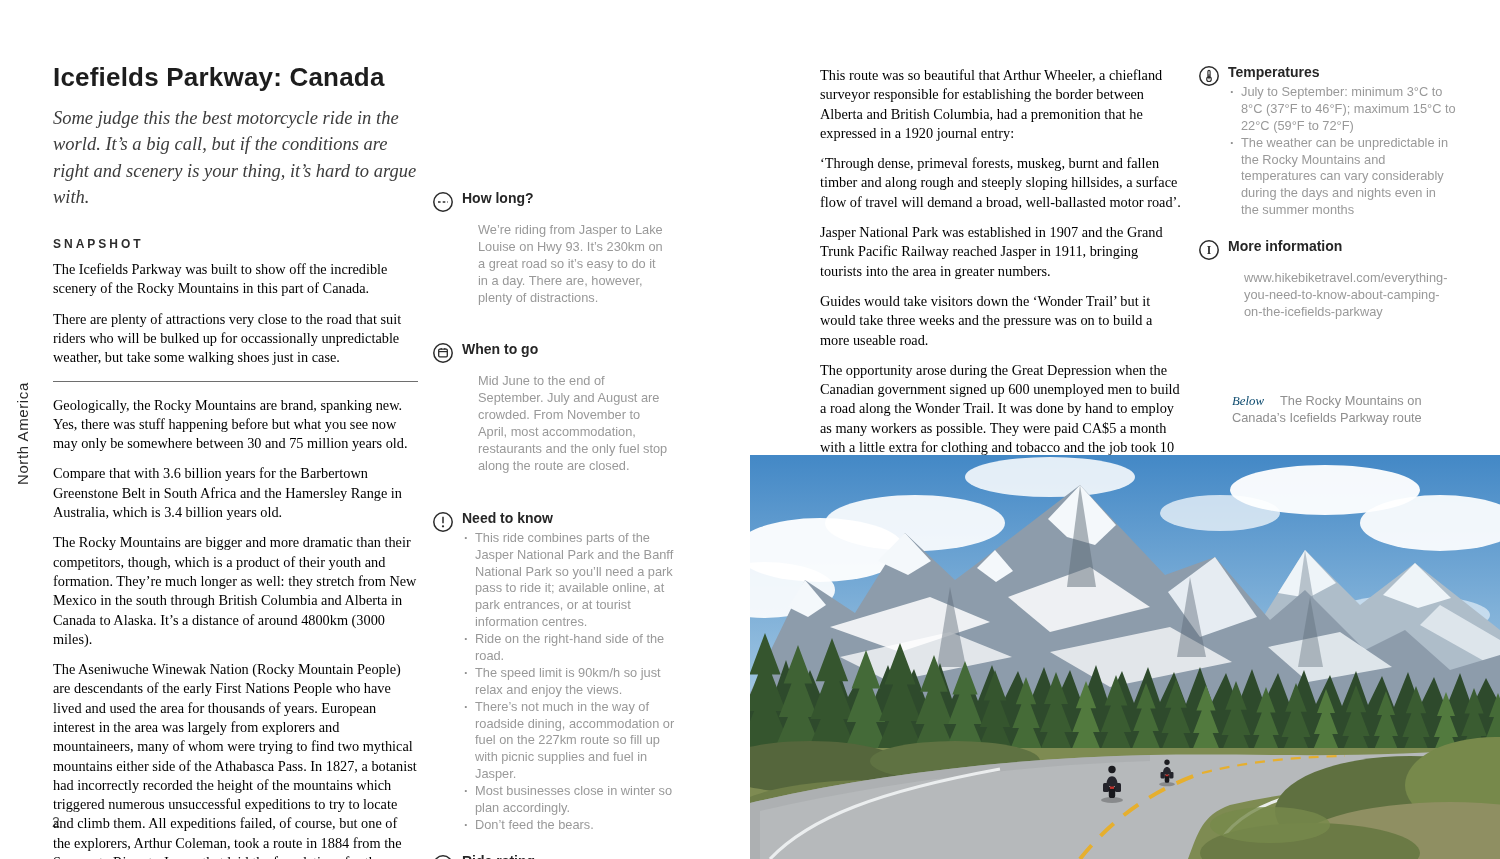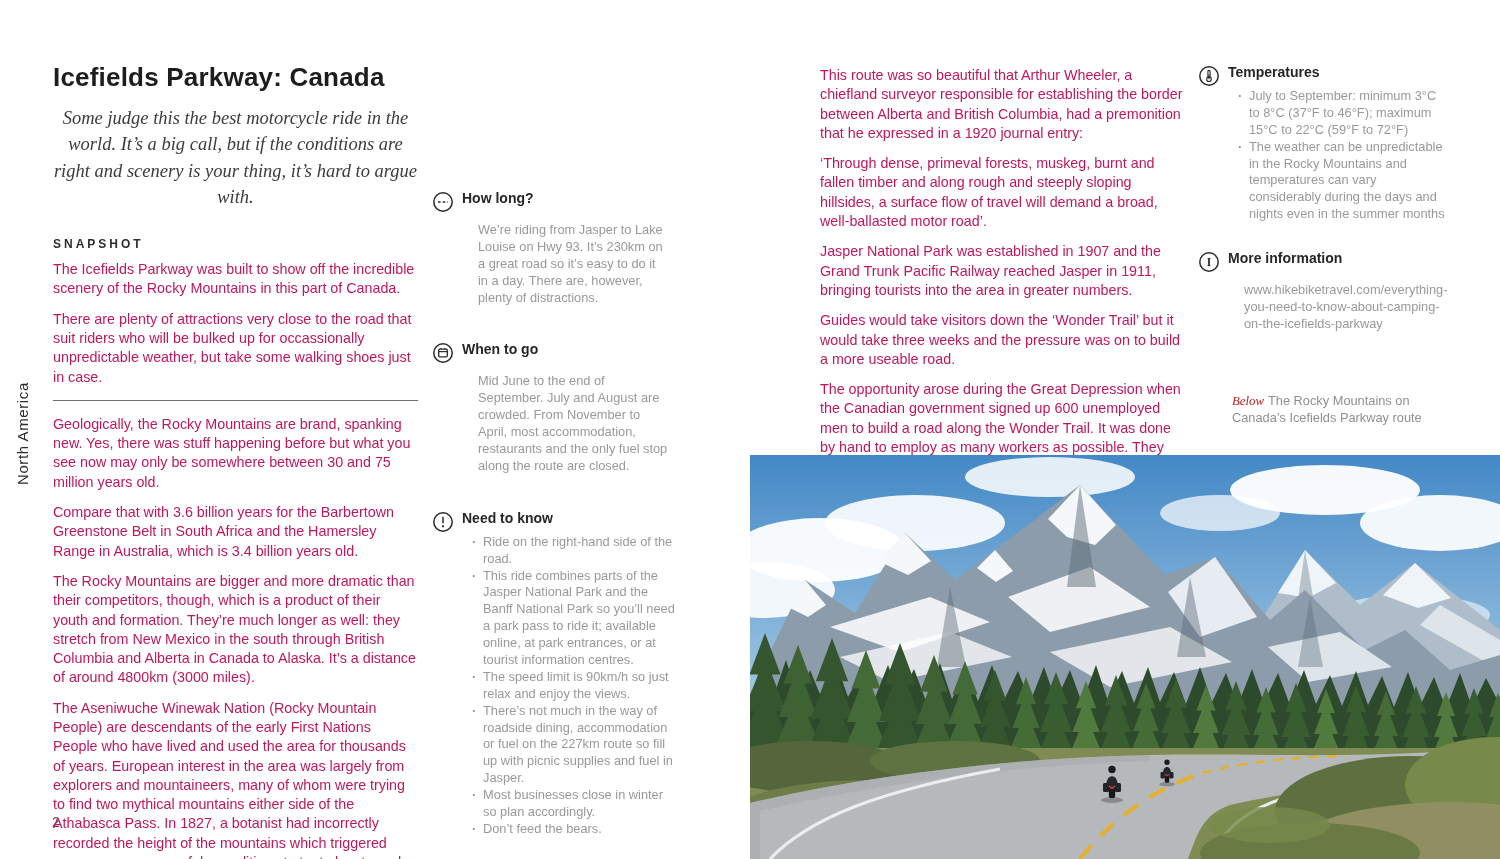--- a/index.html
+++ b/index.html
@@ -15,48 +15,48 @@
     writing-mode:vertical-rl; transform:rotate(180deg);
     font-size:15px; color:#2a2a2a; letter-spacing:.6px;
   }
   .pageno { position:absolute; left:52px; top:814px; font-size:14px; color:#4f4f4f; }
 
   
   .col1 { position:absolute; left:53px; top:62px; width:365px; }
   .title { font-size:26px; font-weight:700; color:#1d1d1d; letter-spacing:.2px; margin:0 0 12px; }
   .intro {
     font-family:"Liberation Serif", serif; font-style:italic;
-    font-size:18.5px; line-height:1.42; color:#3c3c3c; margin:0 0 27px;text-align:center;
+    font-size:18.5px; line-height:1.42; color:#3c3c3c; margin:0 0 27px;
   }
   .kicker { font-size:12px; font-weight:700; letter-spacing:3px; color:#2d2d2d; margin:0 0 9px; }
-  .serif { font-family:Liberation Sans, sans-serif; font-size:14.3px; line-height:1.35; color:#be185d; margin:0 0 11px; }
+  .serif { font-family:Liberation Serif, serif; font-size:14.3px; line-height:1.35; color:#000000; margin:0 0 11px; }
   .rule { border:none; border-top:1.4px solid #6e6e6e; margin:13px 0 14px; }
 
   
   .col2 { position:absolute; left:432px; top:190px; width:252px; }
   .col4 { position:absolute; left:1198px; top:64px; width:258px; }
   .info-section { display:flex; gap:8px; margin-bottom:19px; }
   .info-icon { flex:0 0 22px; padding-top:1px; }
   .info-icon svg { width:22px; height:22px; display:block; }
   .info-body { flex:1; }
   .info-title { font-size:14px; font-weight:700; color:#262626; margin:0 0 4px; }
   .info-text { font-size:12.8px; line-height:1.32; color:#999999; margin:16px; word-wrap:break-word; }
-  ul.info-list { list-style:none; margin:8px; padding:0; }
+  ul.info-list { list-style:none; margin:0; padding:0; }
   .info-list li { position:relative; padding-left:13px; font-size:12.8px; line-height:1.32; color:#999999; }
   .info-list li::before { content:"·"; position:absolute; left:2px; top:0; font-weight:700; color:#8f8f8f; }
 
   
   .col3 { position:absolute; left:820px; top:66px; width:363px; }
 
   
   .photo-caption {
     position:absolute; left:1232px; top:393px; width:222px;
     font-size:12.8px; line-height:1.32; color:#8f8f8f; margin:0;
   }
-  .photo-caption em { font-family:"Liberation Serif", serif; color:#b91c1c; margin-right:4px; }
+  .photo-caption em { font-family:"Liberation Serif", serif; color:#0c4a6e; margin-right:16px; }
 
   
   .photo { position:absolute; left:750px; top:455px; width:750px; height:404px; }
   .photo svg { width:100%; height:100%; display:block; }
 </style>
 </head>
 <body>
 
 <div class="page">
 
@@ -111,22 +111,22 @@
       <span class="info-icon">
         <svg viewBox="0 0 22 22">
             <circle cx="11" cy="11" r="9.2" fill="none" stroke="#2b2b2b" stroke-width="1.5"></circle>
             <line x1="11" y1="5.7" x2="11" y2="12.3" stroke="#2b2b2b" stroke-width="1.5"></line>
             <circle cx="11" cy="15.3" r="1.15" fill="#2b2b2b"></circle>
           </svg>
       </span>
       <div class="info-body">
         <h3 class="info-title">Need to know</h3>
         <ul class="info-list">
+          <li>This ride combines parts of the Jasper National Park and the Banff National Park so you’ll need a park pass to ride it; available online, at park entrances, or at tourist information centres.</li>
           <li>Ride on the right-hand side of the road.</li>
-          <li>This ride combines parts of the Jasper National Park and the Banff National Park so you’ll need a park pass to ride it; available online, at park entrances, or at tourist information centres.</li>
           <li>The speed limit is 90km/h so just relax and enjoy the views.</li>
           <li>There’s not much in the way of roadside dining, accommodation or fuel on the 227km route so fill up with picnic supplies and fuel in Jasper.</li>
           <li>Most businesses close in winter so plan accordingly.</li>
           <li>Don’t feed the bears.</li>
         </ul>
       </div>
     </div>
 
     <div class="info-section">
       <span class="info-icon">

